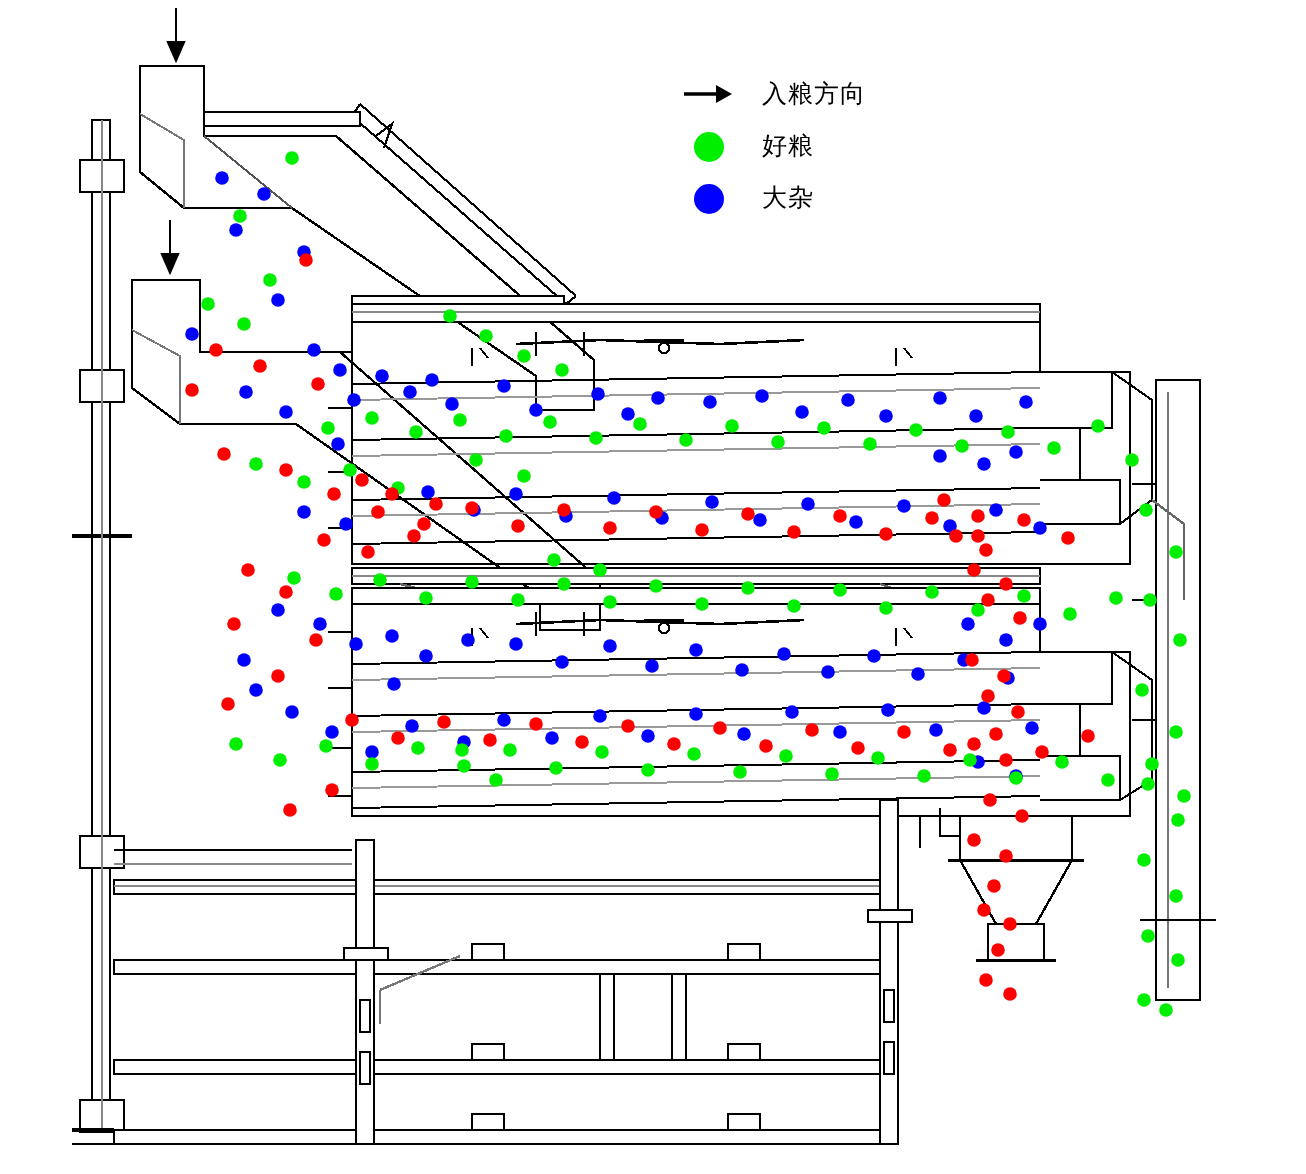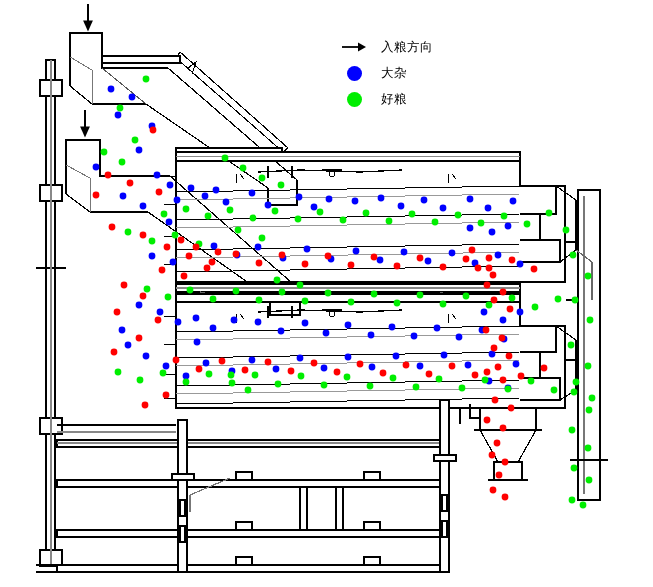--- a/index.html
+++ b/index.html
@@ -477,27 +477,27 @@
         <svg class="arrow-glyph" width="26" height="12" viewBox="0 0 26 12">
           <line x1="1" y1="6" x2="18" y2="6" stroke="#000" stroke-width="1.8"></line>
           <path d="M17,1.5 L25,6 L17,10.5 Z" fill="#000"></path>
         </svg>
       </span>
       <span class="legend-label">入粮方向</span>
     </div>
 
     <div class="legend-row">
       <span class="legend-marker">
+        <span class="legend-dot" id="dot-green" style="background: rgb(0, 238, 0);"></span>
+      </span>
+      <span class="legend-label">好粮</span>
+    </div>
+
+    <div class="legend-row">
+      <span class="legend-marker">
         <span class="legend-dot" id="dot-blue" style="background: rgb(0, 0, 255);"></span>
       </span>
       <span class="legend-label">大杂</span>
     </div>
 
-    <div class="legend-row">
-      <span class="legend-marker">
-        <span class="legend-dot" id="dot-green" style="background: rgb(0, 238, 0);"></span>
-      </span>
-      <span class="legend-label">好粮</span>
-    </div>
-
 
   </div>
 </div>
 
 </body></html>

